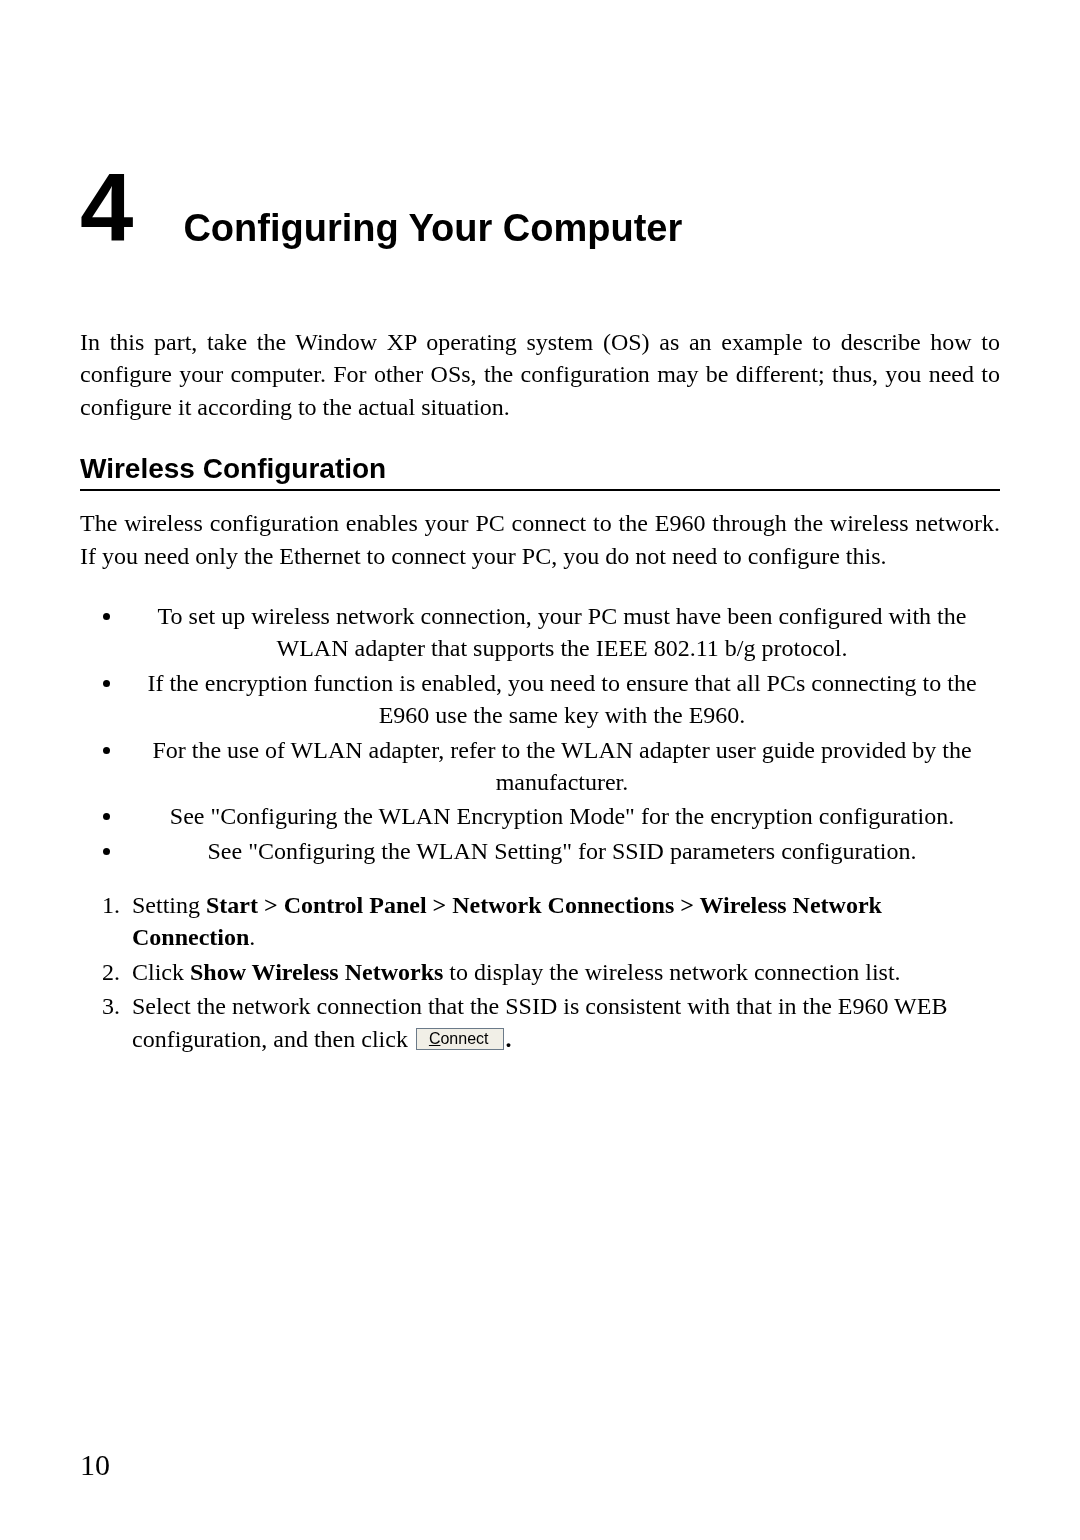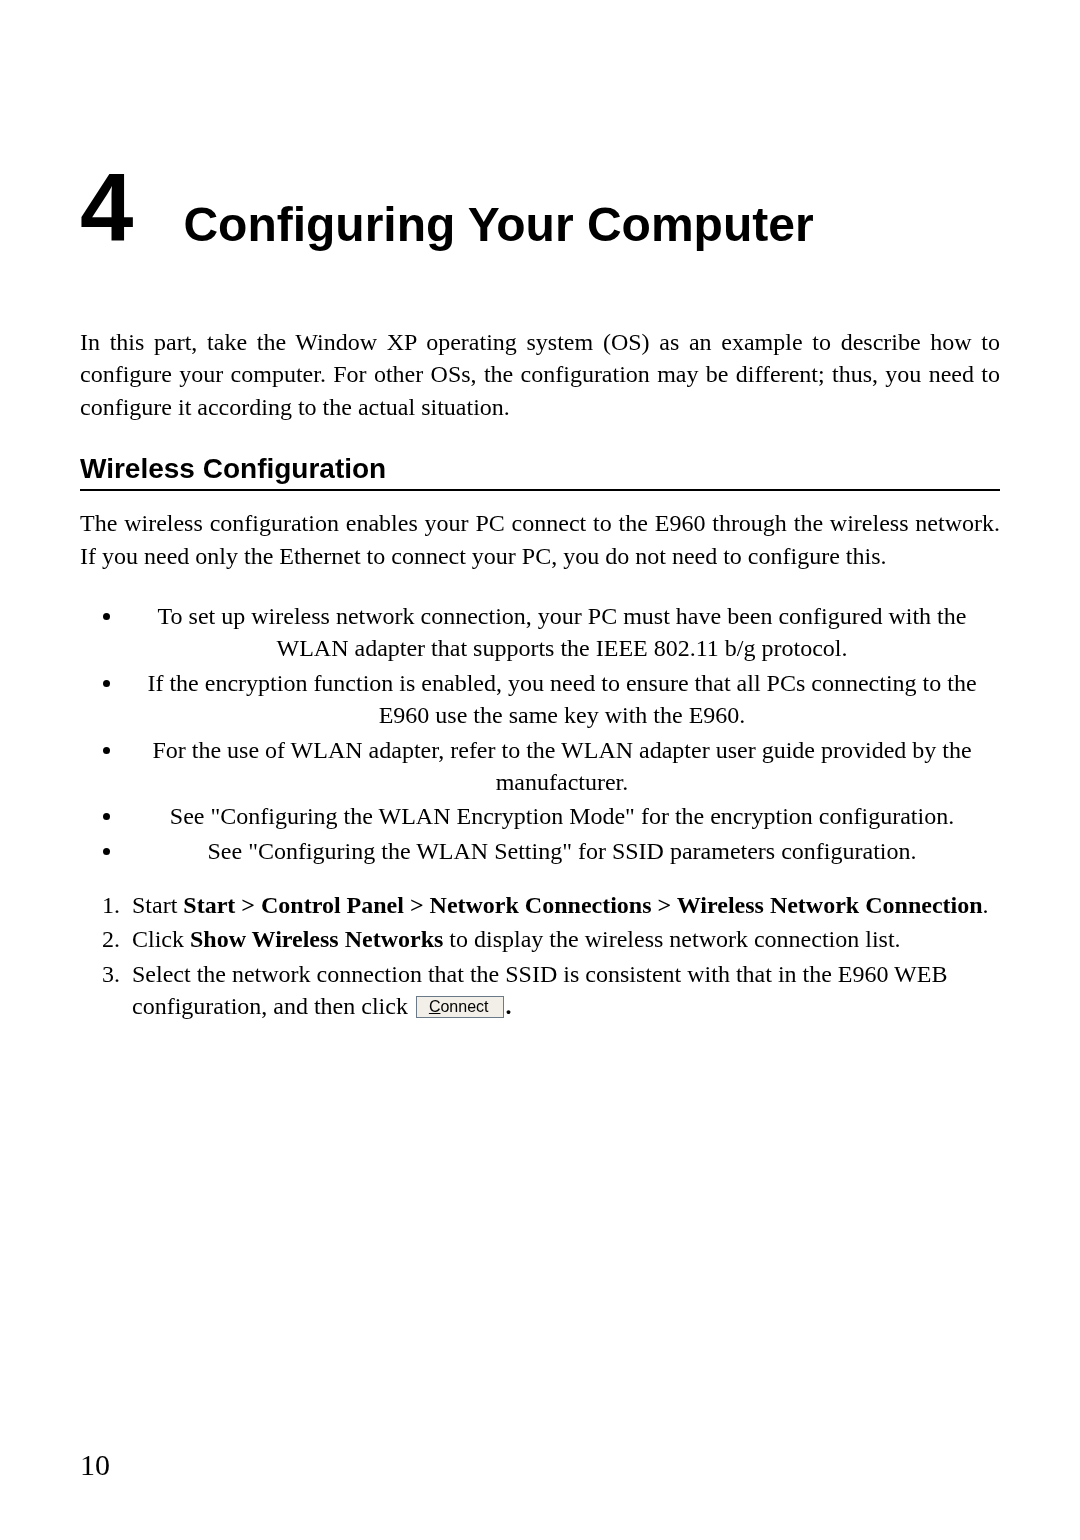--- a/index.html
+++ b/index.html
@@ -24,21 +24,21 @@
   }
   .chapter-number {
     font-family: Arial, Helvetica, sans-serif;
     font-weight: 700;
     font-size: 96px;
     line-height: 1;
   }
   .chapter-title {
     font-family: Arial, Helvetica, sans-serif;
     font-weight: 700;
-    font-size: 48px;
+    font-size: 38px;
     line-height: 1.15;
   }
   .body-text {
     font-size: 24px;
     line-height: 1.35;
     text-align: justify;
     margin: 0 0 28px 0;
     font-family: Liberation Serif, serif;
   }
   .section-title {
@@ -125,21 +125,21 @@
     <li>To set up wireless network connection, your PC must have been configured with the WLAN adapter that supports the IEEE 802.11 b/g protocol.</li>
     <li>If the encryption function is enabled, you need to ensure that all PCs connecting to the E960 use the same key with the E960.</li>
     <li>For the use of WLAN adapter, refer to the WLAN adapter user guide provided by the manufacturer.</li>
     <li>See "Configuring the WLAN Encryption Mode" for the encryption configuration.</li>
     <li>See "Configuring the WLAN Setting" for SSID parameters configuration.</li>
   </ul>
 
 
   <ol class="steps">
     <li>
-      <span>Start </span><span class="strong">Start &gt; Control Panel &gt; Network Connections &gt; Wireless Network Connection</span><span>.</span>
+      <span>Setting </span><span class="strong">Start &gt; Control Panel &gt; Network Connections &gt; Wireless Network Connection</span><span>.</span>
     </li>
     <li>
       <span>Click </span><span class="strong">Show Wireless Networks</span><span> to display the wireless network connection list.</span>
     </li>
     <li>
       <span>Select the network connection that the SSID is consistent with that in the E960 WEB configuration, and then click</span>
       <span class="connect-btn"><span class="accesskey">C</span><span>onnect</span></span><span class="strong">.</span>
     </li>
   </ol>
 

